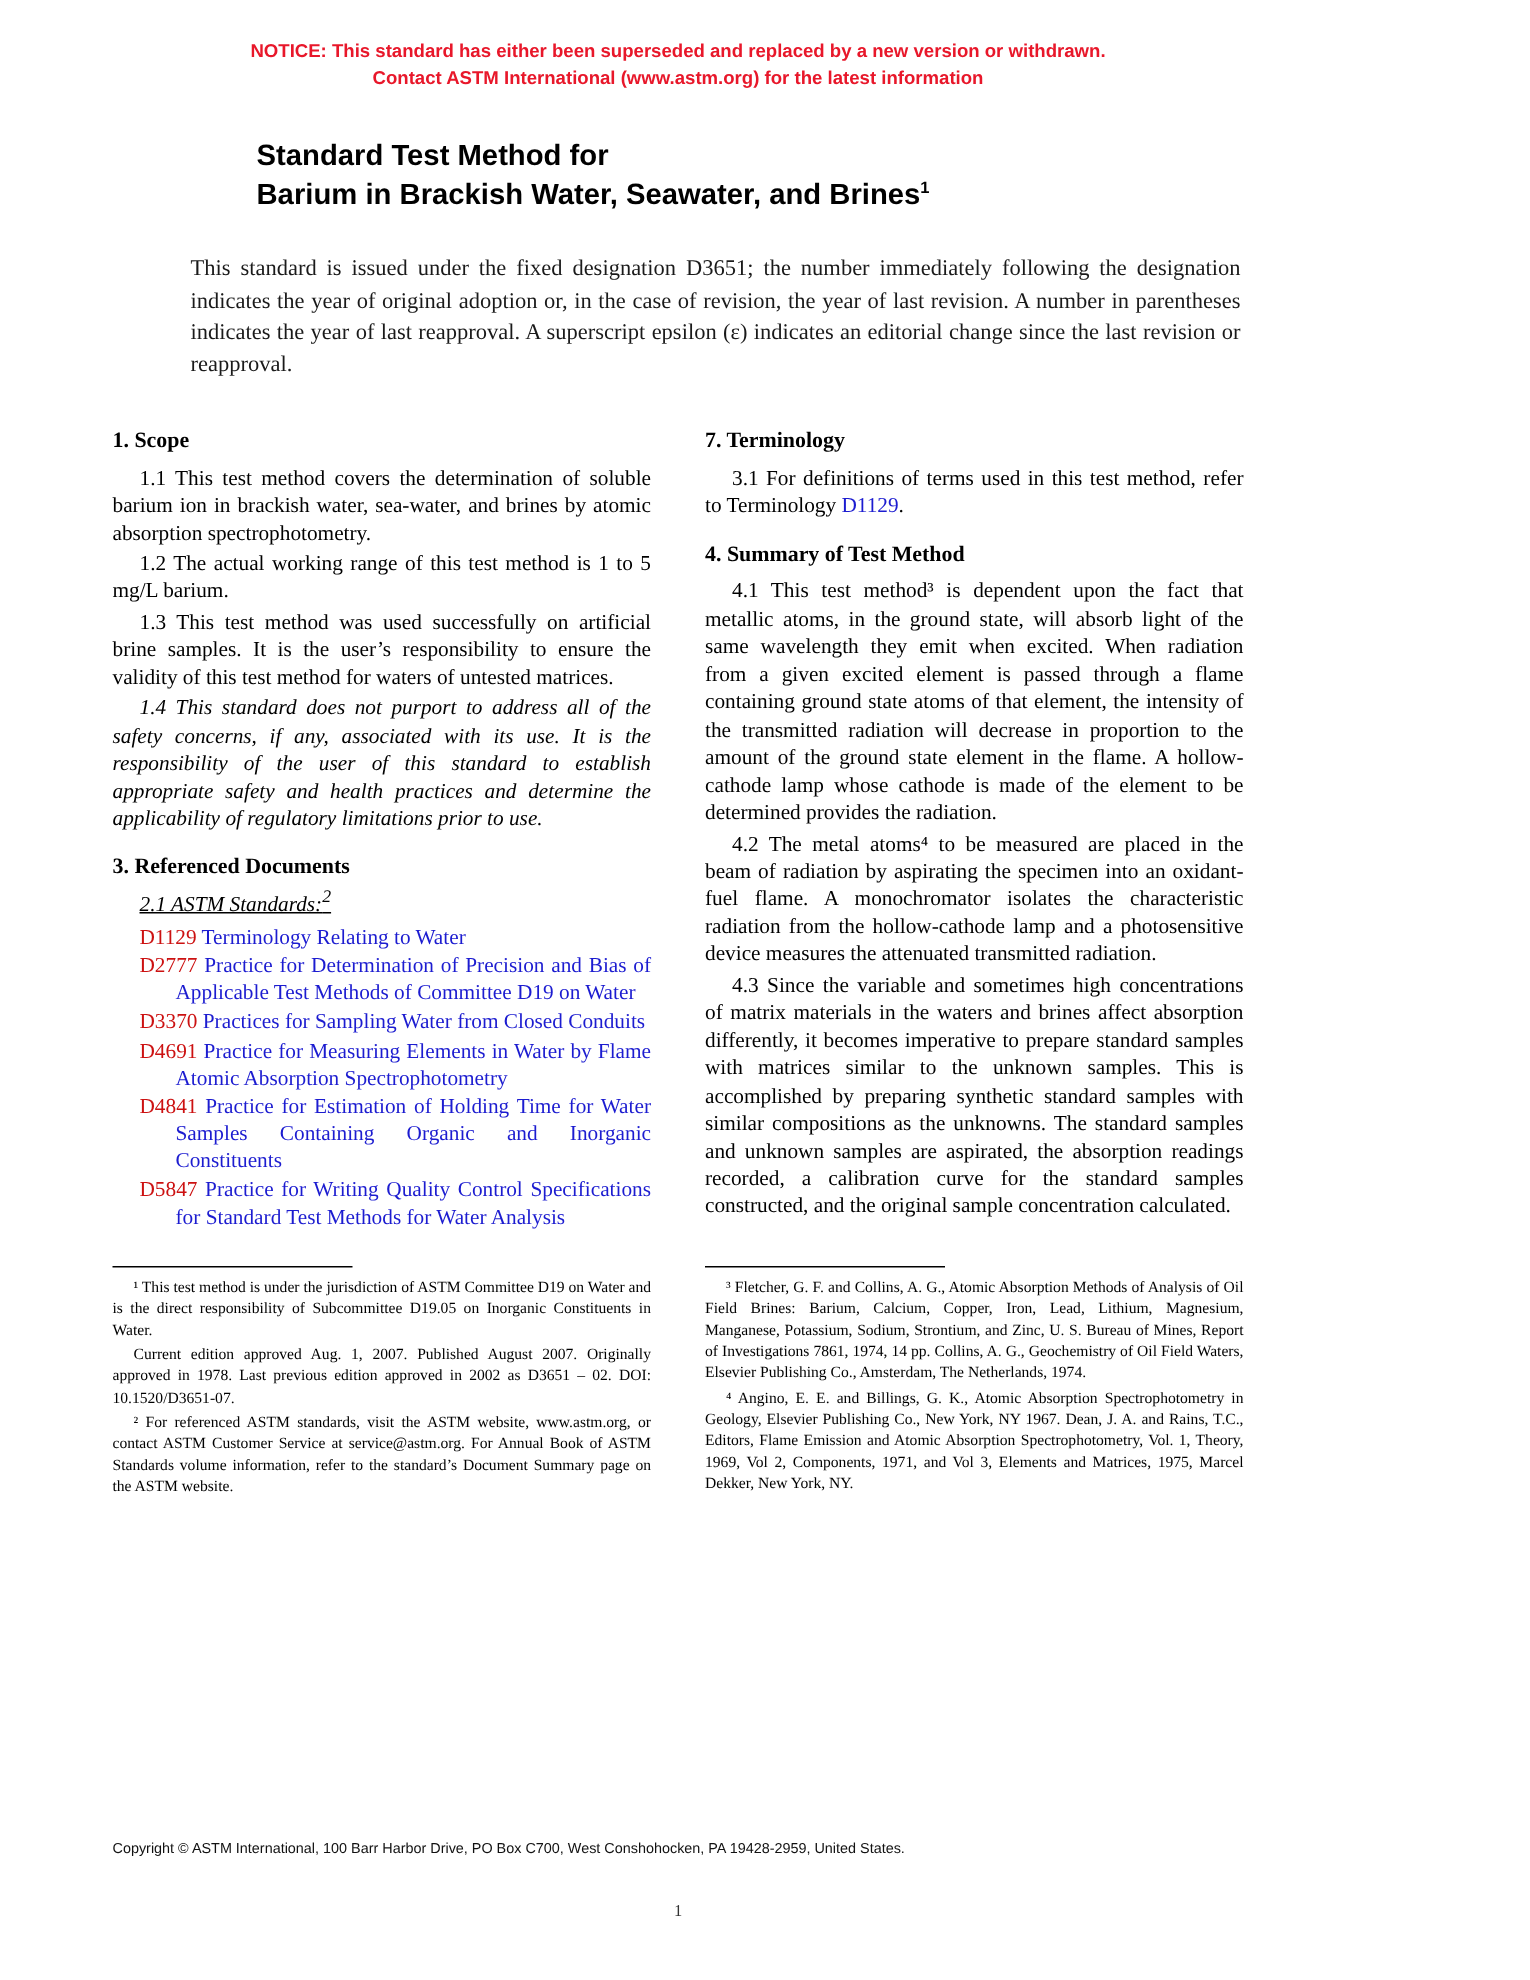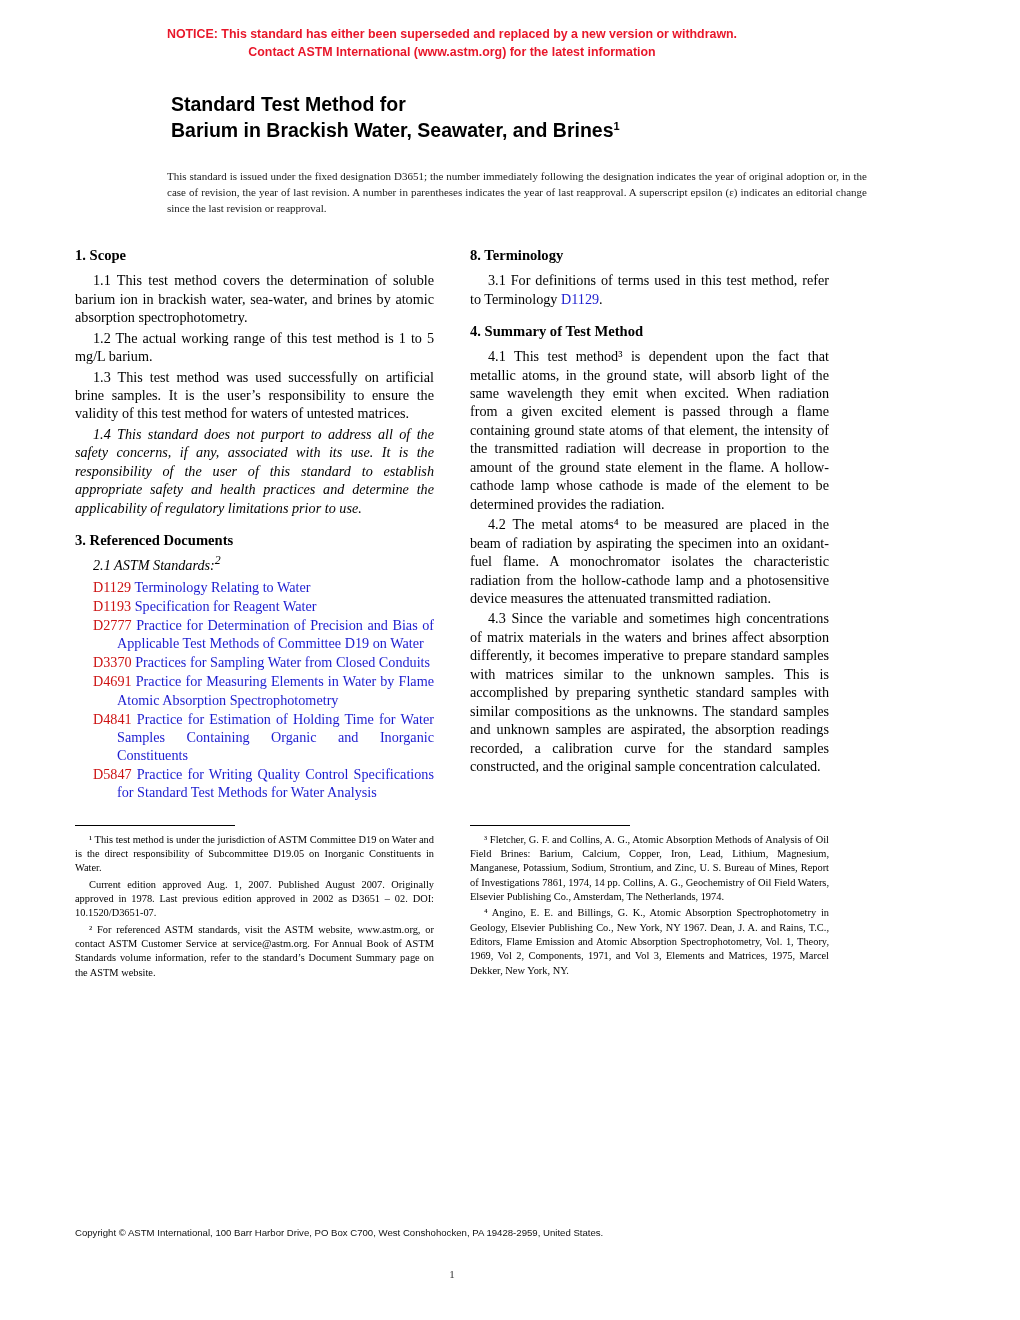--- a/index.html
+++ b/index.html
@@ -59,23 +59,23 @@
   }
   .title {
     font-family: "Liberation Sans", sans-serif;
     font-weight: bold;
     font-size: 19.5px;
     line-height: 1.32;
   }
   .title sup { font-size: 11px; vertical-align: super; }
 
   .issued {
-    margin-left: 92px;
+    margin-left: 52px;
     margin-top: 26px;
-    font-size: 11px;
+    font-size: 15px;
     line-height: 1.42;
     text-align: justify;
     width: 700px;
     color: #1a1a1a;
   }
 
   .columns {
     display: flex;
     margin-top: 30px;
     gap: 36px;
@@ -95,20 +95,21 @@
   .sec-head:first-child { margin-top: 0; }
   .para {
     text-indent: 18px;
     margin: 0 0 2px 0;
   }
   .para.italic { font-style: italic; }
   .sub-head {
     text-indent: 18px;
     font-style: italic;
     margin: 2px 0 3px 0;
+    text-decoration: underline;
   }
   .reflist {
     margin: 0;
     padding: 0;
     list-style: none;
   }
   .reflist li {
     color: #1c1cd0;
     padding-left: 42px;
     text-indent: -24px;
@@ -182,31 +183,30 @@
       <p class="para">1.1  This test method covers the determination of soluble barium ion in brackish water, sea-water, and brines by atomic absorption spectrophotometry.</p>
       <p class="para">1.2  The actual working range of this test method is 1 to 5 mg/L barium.</p>
       <p class="para">1.3  This test method was used successfully on artificial brine samples. It is the user’s responsibility to ensure the validity of this test method for waters of untested matrices.</p>
       <p class="para italic">1.4  This standard does not purport to address all of the safety concerns, if any, associated with its use. It is the responsibility of the user of this standard to establish appropriate safety and health practices and determine the applicability of regulatory limitations prior to use.</p>
 
       <div class="sec-head">3.  Referenced Documents</div>
       <div class="sub-head"><span>2.1  ASTM Standards:</span><sup>2</sup></div>
 
       <ul class="reflist">
         <li><span class="code">D1129</span> <span>Terminology Relating to Water</span></li>
-        <li><span class="code">D1193</span> <span>Specification for Reagent Water</span></li>
         <li><span class="code">D2777</span> <span>Practice for Determination of Precision and Bias of Applicable Test Methods of Committee D19 on Water</span></li>
         <li><span class="code">D3370</span> <span>Practices for Sampling Water from Closed Conduits</span></li>
         <li><span class="code">D4691</span> <span>Practice for Measuring Elements in Water by Flame Atomic Absorption Spectrophotometry</span></li>
         <li><span class="code">D4841</span> <span>Practice for Estimation of Holding Time for Water Samples Containing Organic and Inorganic Constituents</span></li>
         <li><span class="code">D5847</span> <span>Practice for Writing Quality Control Specifications for Standard Test Methods for Water Analysis</span></li>
       </ul>
     </div>
 
     <div class="col">
-      <div class="sec-head">8.  Terminology</div>
+      <div class="sec-head">7.  Terminology</div>
       <p class="para"><span>3.1  For definitions of terms used in this test method, refer to Terminology </span><span class="link">D1129</span><span>.</span></p>
 
       <div class="sec-head">4.  Summary of Test Method</div>
       <p class="para">4.1  This test method³ is dependent upon the fact that metallic atoms, in the ground state, will absorb light of the same wavelength they emit when excited. When radiation from a given excited element is passed through a flame containing ground state atoms of that element, the intensity of the transmitted radiation will decrease in proportion to the amount of the ground state element in the flame. A hollow-cathode lamp whose cathode is made of the element to be determined provides the radiation.</p>
       <p class="para">4.2  The metal atoms⁴ to be measured are placed in the beam of radiation by aspirating the specimen into an oxidant-fuel flame. A monochromator isolates the characteristic radiation from the hollow-cathode lamp and a photosensitive device measures the attenuated transmitted radiation.</p>
       <p class="para">4.3  Since the variable and sometimes high concentrations of matrix materials in the waters and brines affect absorption differently, it becomes imperative to prepare standard samples with matrices similar to the unknown samples. This is accomplished by preparing synthetic standard samples with similar compositions as the unknowns. The standard samples and unknown samples are aspirated, the absorption readings recorded, a calibration curve for the standard samples constructed, and the original sample concentration calculated.</p>
     </div>
   </div>
 
   <div class="fn-wrap">

